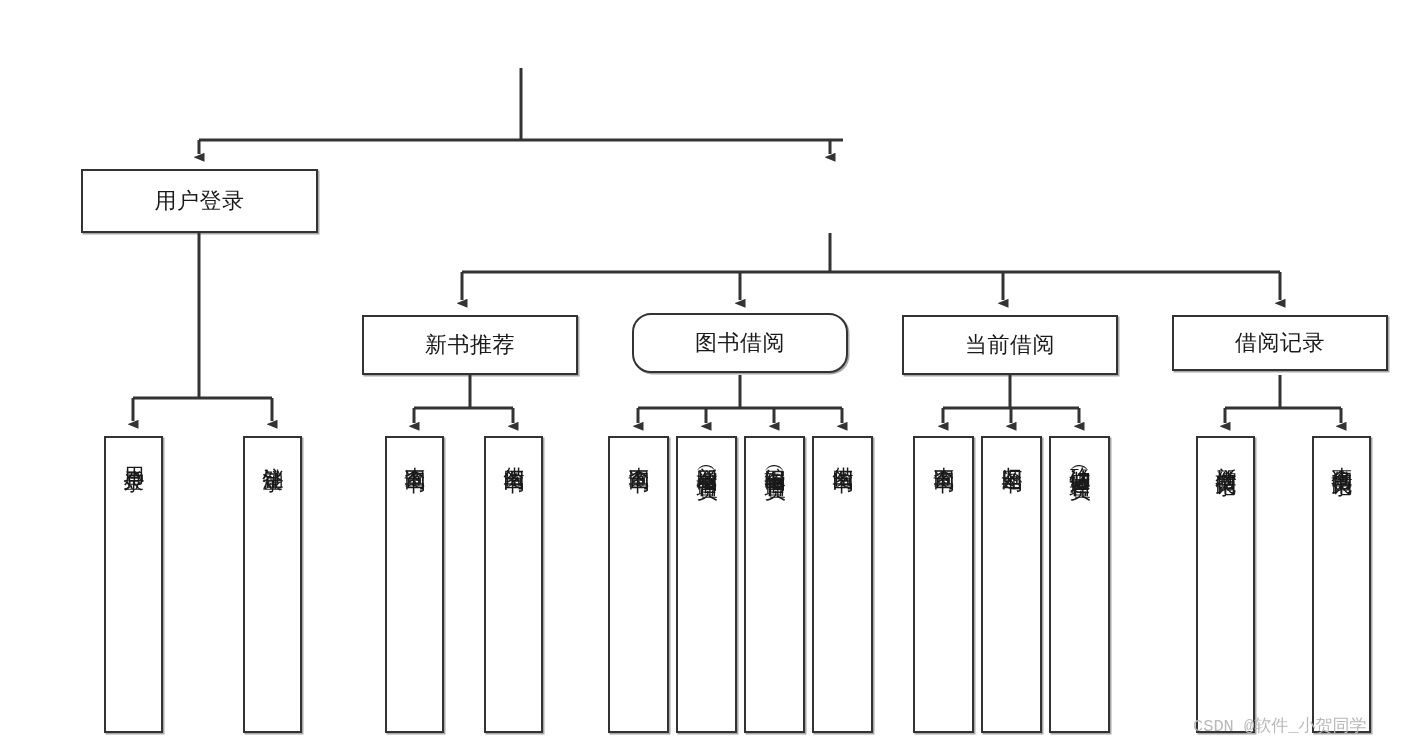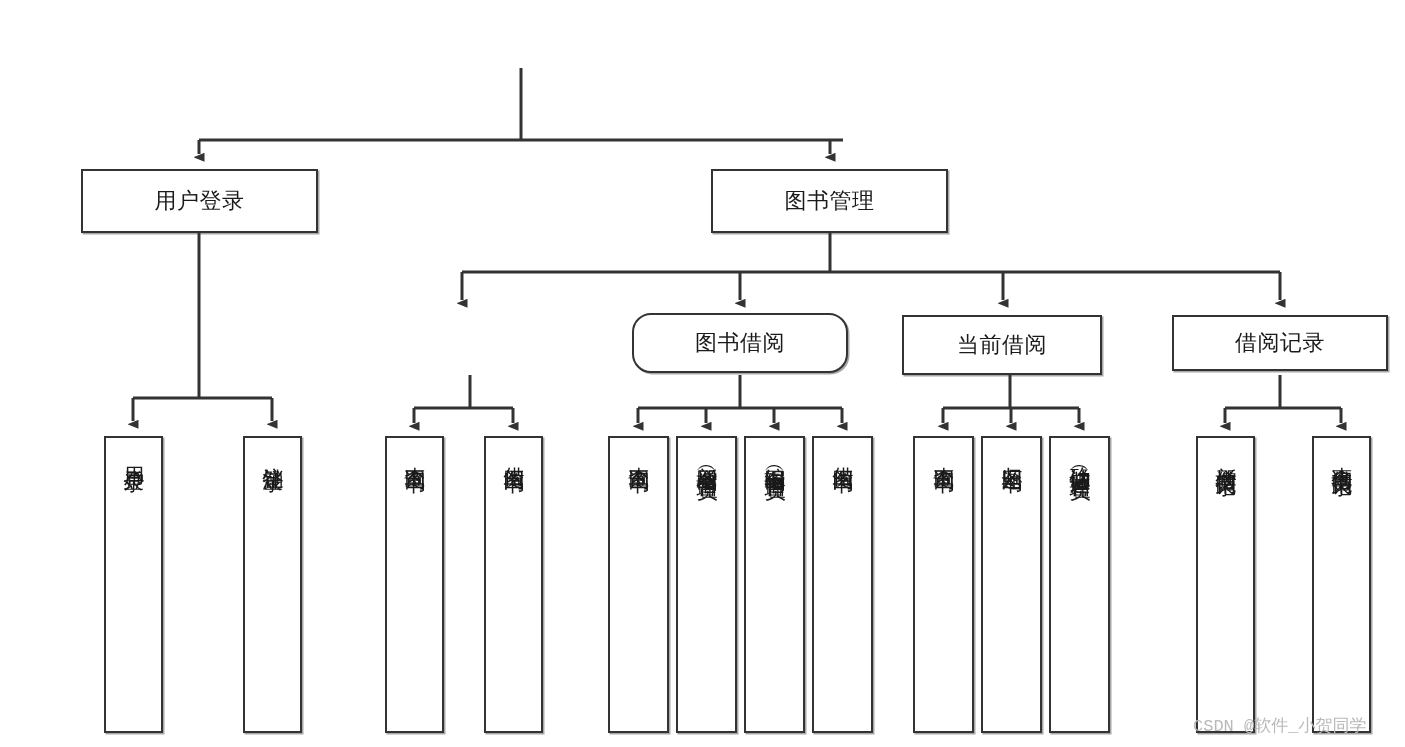--- a/index.html
+++ b/index.html
@@ -131,30 +131,30 @@
       <path d="M1225,408 L1225,423" marker-end="url(#arrow)"></path>
       <path d="M1341,408 L1341,423" marker-end="url(#arrow)"></path>
     </g>
   </svg>
 
 
   <div class="node horiz" style="left:81px; top:169px; width:237px; height:64px;">
     <span class="node-label">用户登录</span>
   </div>
 
-  <div class="node horiz" style="left:711px; top:169px; width:237px; height:64px;">
-    <span class="node-label">图书管理</span>
-  </div>
-
+
+  <div class="node horiz" style="left:362px; top:315px; width:216px; height:60px;">
+    <span class="node-label">新书推荐</span>
+  </div>
 
   <div class="node horiz" style="left:632px; top:313px; width:216px; height:60px;border-radius:19px;">
     <span class="node-label">图书借阅</span>
   </div>
 
-  <div class="node horiz" style="left:902px; top:315px; width:200px; height:60px;">
+  <div class="node horiz" style="left:902px; top:315px; width:216px; height:60px;">
     <span class="node-label">当前借阅</span>
   </div>
 
   <div class="node horiz" style="left:1172px; top:315px; width:216px; height:56px;">
     <span class="node-label">借阅记录</span>
   </div>
 
   <div class="node vert" style="left:104px; top:436px; width:59px; height:297px;">
     <span class="node-label">用户登录</span>
   </div>

